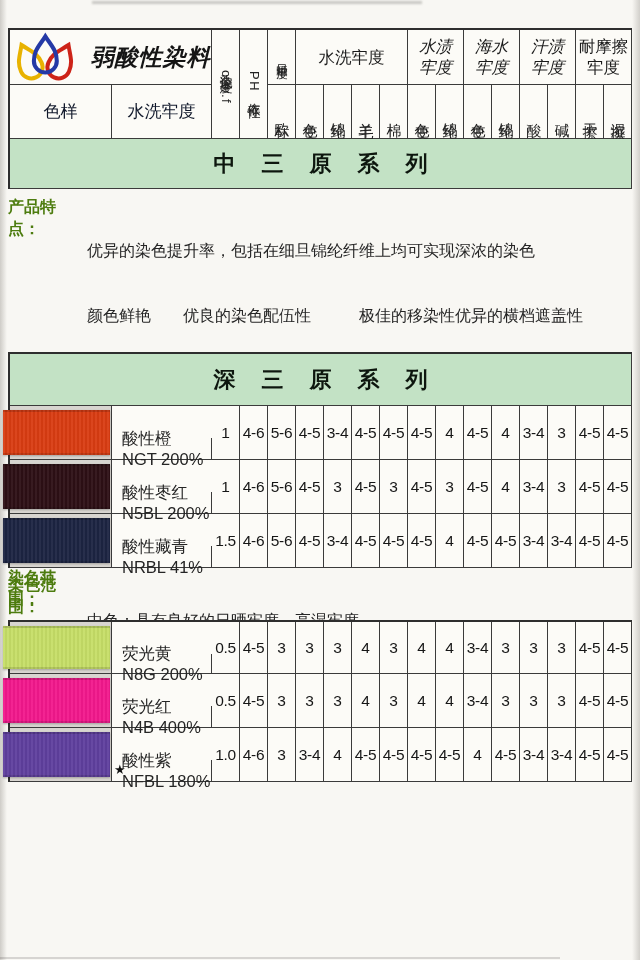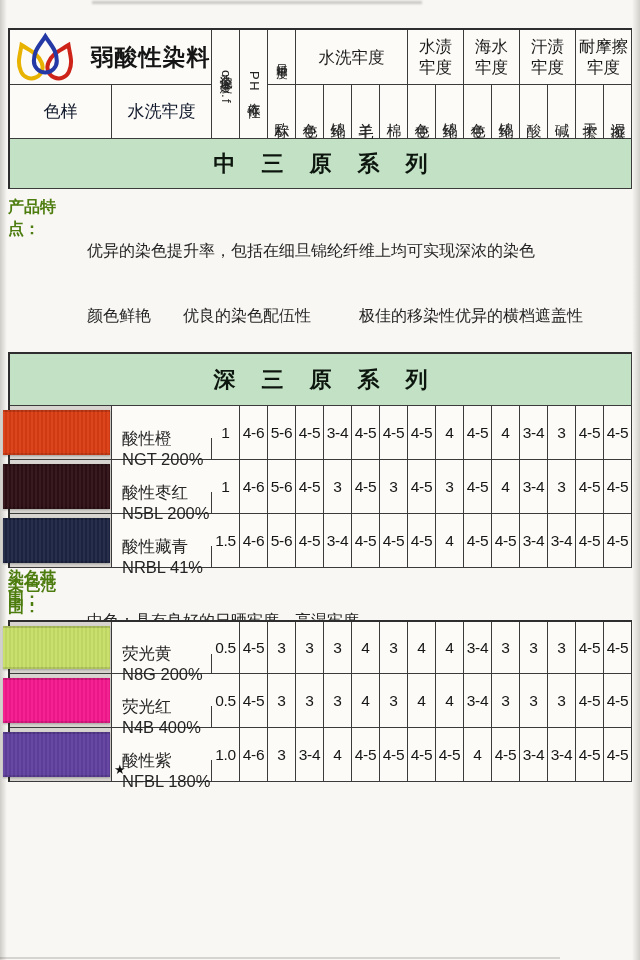--- a/index.html
+++ b/index.html
@@ -19,27 +19,27 @@
         border-top:2px solid #2e2e2e;border-left:2px solid #2e2e2e;
         background:var(--cell-bg);}
   .cell{box-sizing:border-box;border-right:1.3px solid var(--border-dark);border-bottom:1.3px solid var(--border-dark);
         display:flex;align-items:center;justify-content:center;background:var(--cell-bg);overflow:visible;}
   .banner{grid-column:1/-1;box-sizing:border-box;border-right:1.3px solid var(--border-dark);border-bottom:1.3px solid var(--border-dark);
         background:var(--banner-green);display:flex;align-items:center;justify-content:center;
         font-weight:700;font-size:22px;letter-spacing:26px;text-indent:26px;color:#0d160e;}
 
   
   .htable{top:28px;grid-template-rows:55px 54px 50px;}
-  .logo-cell{gap:14px;padding-left:2px;}
+  .logo-cell{gap:14px;padding-left:2px;font-style:italic;}
   .brand{font-weight:700;font-size:23px;letter-spacing:1px;color:#151515;}
   .vtxt{writing-mode:vertical-rl;text-orientation:mixed;font-size:13px;letter-spacing:1.5px;color:#222;}
   .vsun{writing-mode:vertical-rl;text-orientation:upright;font-size:11.5px;letter-spacing:1px;color:#222;}
   .vsub{writing-mode:vertical-rl;text-orientation:upright;font-size:15px;letter-spacing:1px;color:#1e1e1e;}
   .ghead{font-size:16.5px;color:#1a1a1a;text-align:center;line-height:1.25;}
-  .ghead .w2{display:block;width:37px;margin:16px auto;}
+  .ghead .w2{display:block;width:37px;margin:16px auto;font-style:italic;}
   .ghead .w3{display:block;width:55px;margin:0 auto;}
   .colhead{font-size:17px;color:#0f172a;}
 
   
   .dtable{grid-template-rows:52px;grid-auto-rows:54px;}
   .t-deep{top:352px;}
   .t-fluo{top:620px;}
   .scell{position:relative;background:#d8d5d0;}
   .swatch{position:absolute;left:-7px;right:1px;top:4px;bottom:4px;
           box-shadow:inset 0 2px 0 rgba(0,0,0,.16),inset 0 -2px 0 rgba(0,0,0,.12),0 1px 2px rgba(0,0,0,.25);}

